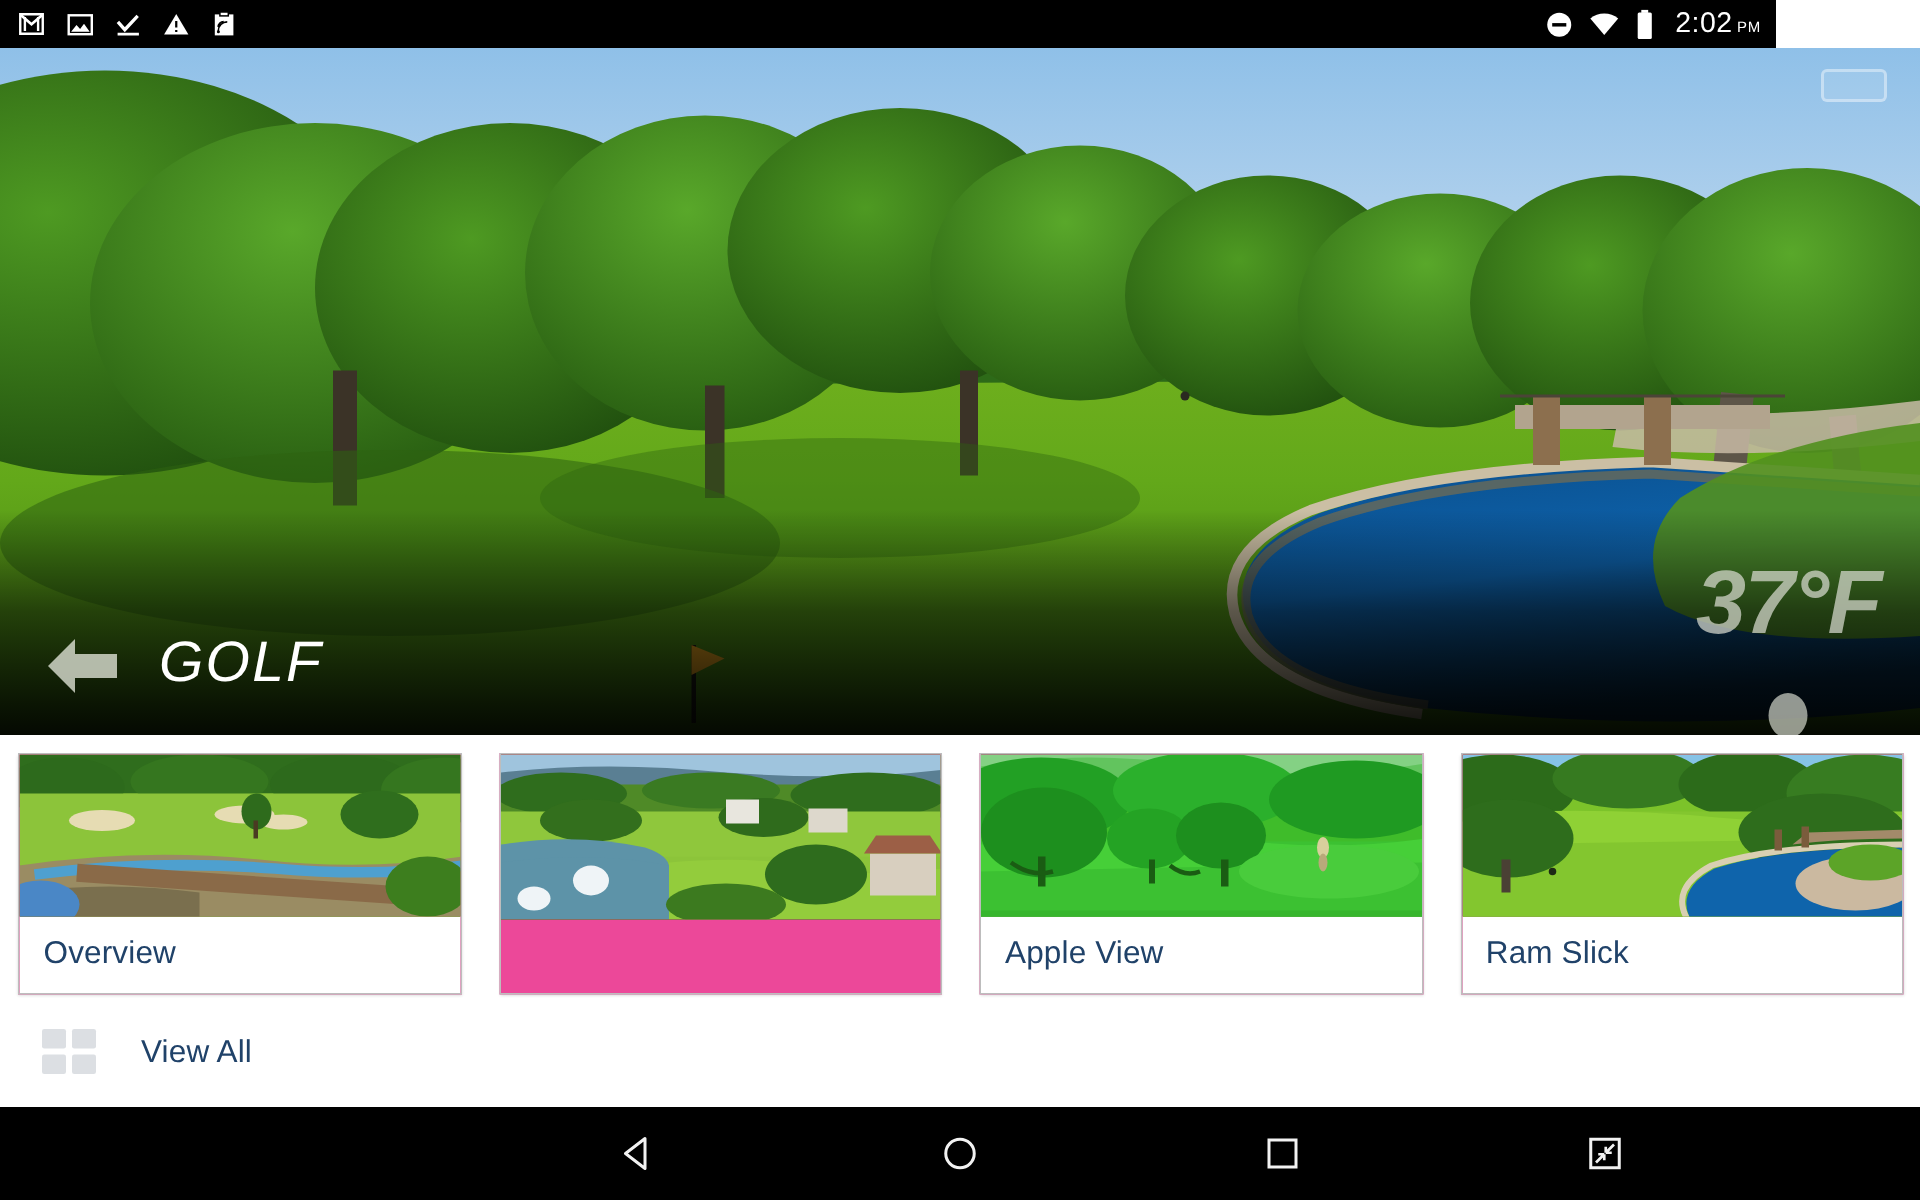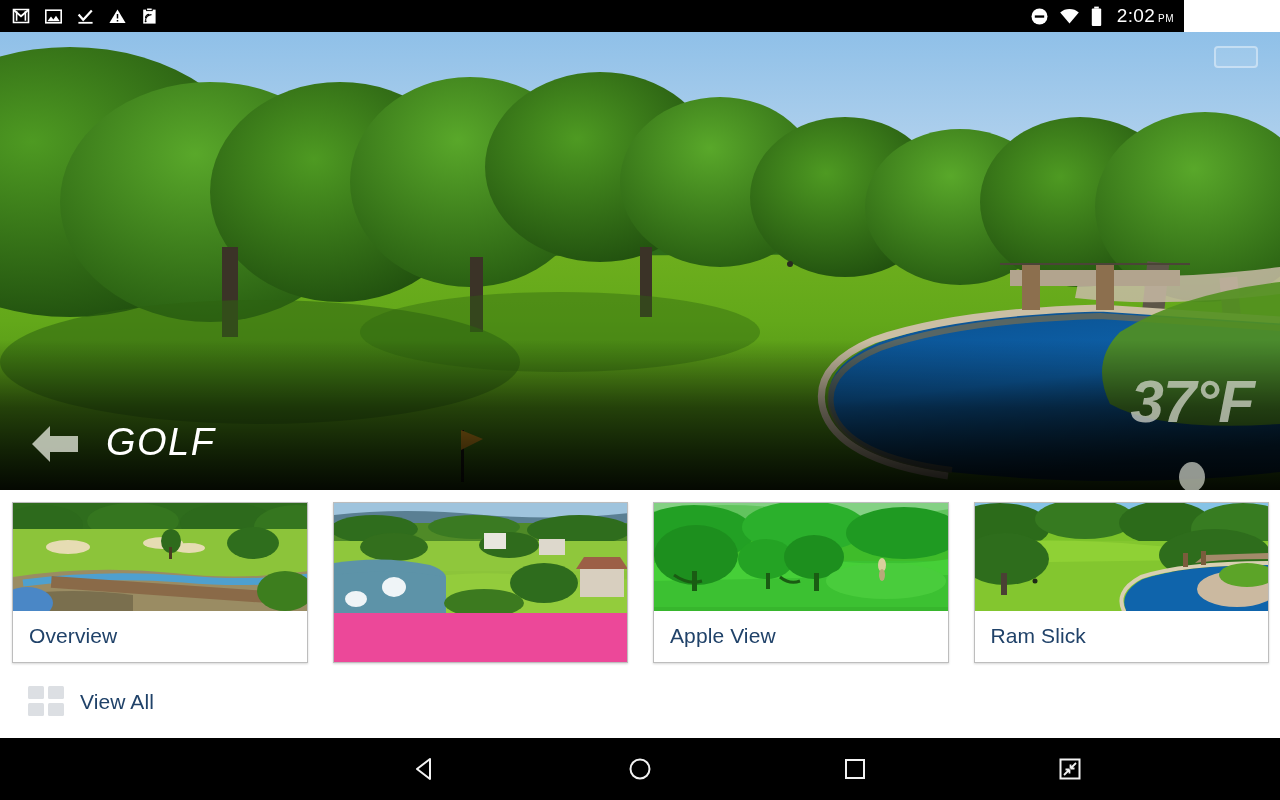--- a/index.html
+++ b/index.html
@@ -85,21 +85,21 @@
     height: 52px; display: flex; align-items: center;
     padding-left: 16px;
     color: #204269; font-size: 21px; font-weight: 400;
     letter-spacing: .1px;
     background: #ffffff;
   }
 
   
   .viewall {
     position: absolute; left: 28px; top: 685px;
-    display: flex; align-items: center; gap: 14px;
+    display: flex; align-items: center; gap: 28px;
   }
   .grid-icon { width: 38px; height: 34px; flex: none; }
   .viewall-label { color: #204269; font-size: 21px; letter-spacing: .1px; }
 
   
   .navbar {
     position: absolute; left: 0; bottom: 0;
     width: 1280px; height: 62px;
     background: #000000;
     display: flex; align-items: center;

